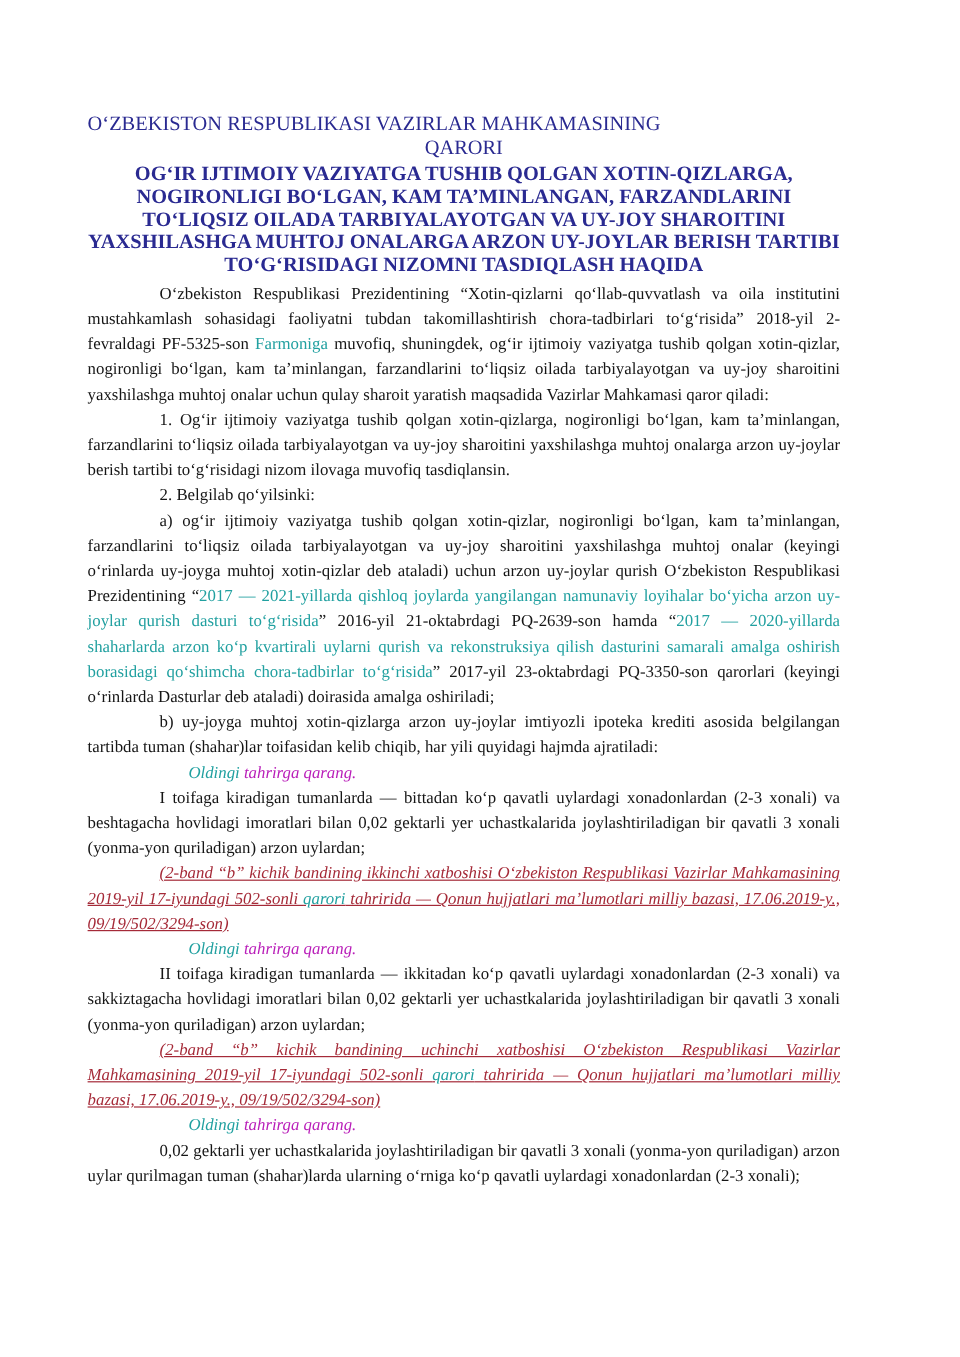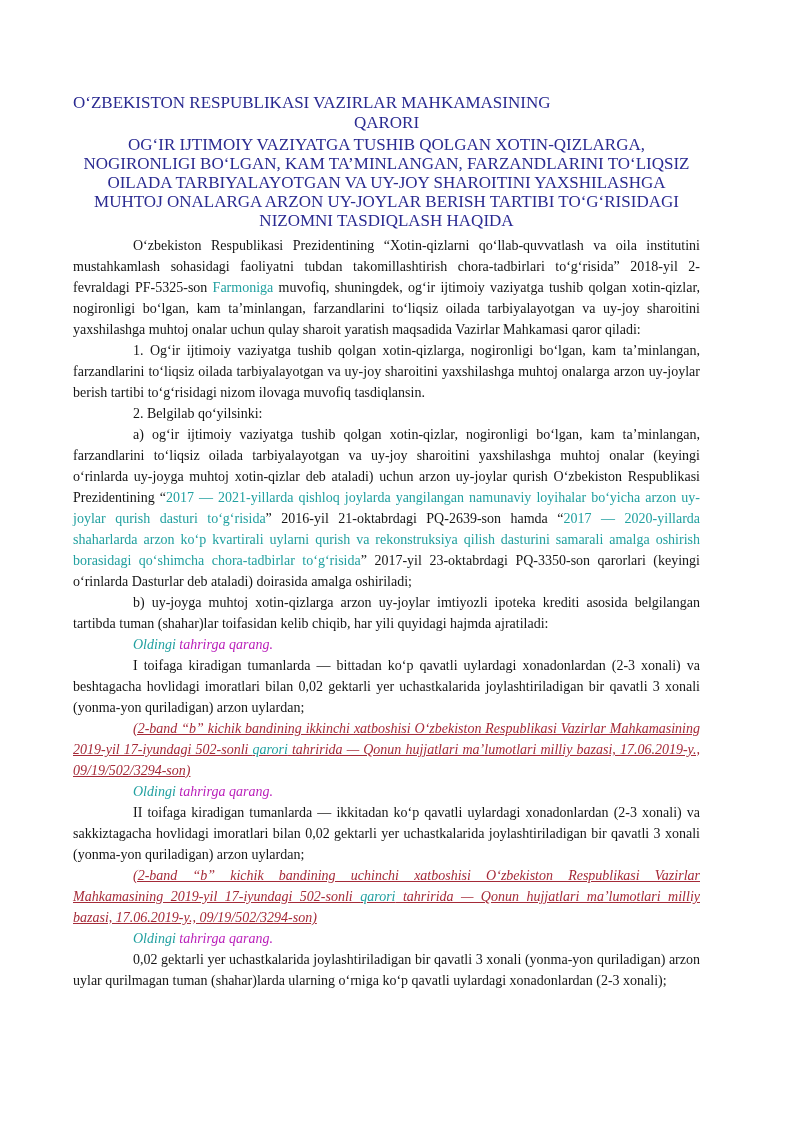--- a/index.html
+++ b/index.html
@@ -25,40 +25,40 @@
     color:var(--c-heading);
     font-size:17px;line-height:20px;
     font-weight:normal;
   }
   .kicker-line1{text-align:left;}
   .kicker-line2{text-align:center;}
   .doc-title{
     margin:2px 0 5px 0;
     color:var(--c-heading);
     font-size:17px;line-height:19px;
-    font-weight:normal;text-align:center;
+    font-weight:bold;text-align:center;
   }
   .para{
     margin:0;
     font-size:14px;line-height:21px;
     color:var(--c-body);
     text-align:justify;
     text-indent:60px;
   }
   .para.note{
     color:var(--c-note);
     font-style:italic;
     text-decoration:underline;
   }
   .para.prev{
     text-align:left;
     font-style:italic;
   }
   .seg-link{color:var(--c-link);cursor:pointer;}
-  .seg-prevlink{color:var(--c-link);cursor:pointer;}
+  .seg-prevlink{color:var(--c-link);cursor:pointer;margin-left:24px;}
   .seg-prevtail{color:var(--c-prev);cursor:pointer;}
 </style>
 </head>
 <body>
 
 <div class="page">
   <div class="kicker">
     <div class="kicker-line1">O‘ZBEKISTON RESPUBLIKASI VAZIRLAR MAHKAMASINING</div>
     <div class="kicker-line2">QARORI</div>
   </div>

